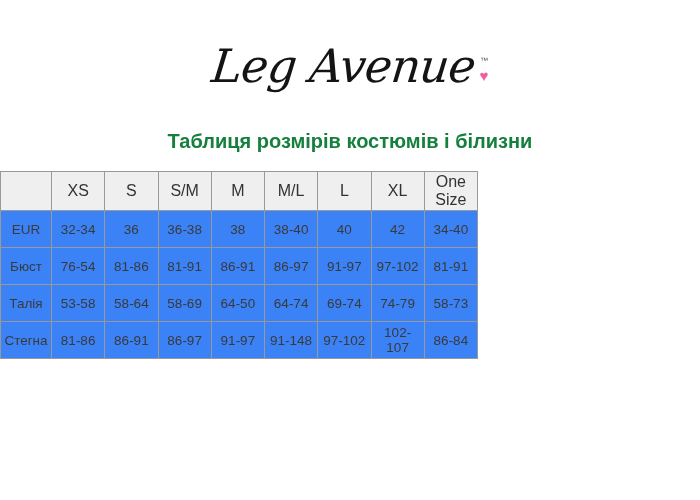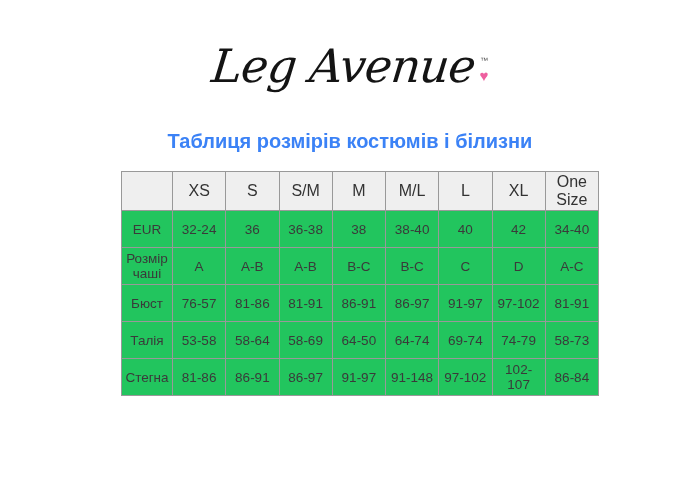--- a/index.html
+++ b/index.html
@@ -52,29 +52,28 @@
     font-size: 15px;
     color: #ee5f9f;
     line-height: 1;
   }
   
   .title {
     margin-top: 26px;
     text-align: center;
     font-size: 20px;
     font-weight: 700;
-    color: #3b82f6;
+    color: #15803d;
     line-height: 26px;
   }
   
   .table-wrap {
     margin-top: 17px;
     display: flex;
-    justify-content: center;
-    padding-left: 20px;
+    justify-content: flex-start;
   }
   table.size-table {
     border-collapse: collapse;
     table-layout: fixed;
     width: 478px;
   }
   table.size-table th,
   table.size-table td {
     border: 1px solid #999999;
     text-align: center;
@@ -90,21 +89,21 @@
     font-size: 16px;
     line-height: 18px;
     color: #333333;
   }
   table.size-table tbody th,
   table.size-table tbody td {
     height: 37px;
     font-size: 13.5px;
     line-height: 15px;
     color: #3a3a3a;
-    background: #22c55e;
+    background: #3b82f6;
   }
 </style>
 </head>
 <body>
 
 <div class="page">
 
   <div class="logo">
     <span class="logo-text">Leg Avenue</span>
     <span class="logo-mark">
@@ -137,43 +136,32 @@
           <th>M</th>
           <th>M/L</th>
           <th>L</th>
           <th>XL</th>
           <th>One Size</th>
         </tr>
       </thead>
       <tbody>
         <tr>
           <th>EUR</th>
-          <td>32-24</td>
+          <td>32-34</td>
           <td>36</td>
           <td>36-38</td>
           <td>38</td>
           <td>38-40</td>
           <td>40</td>
           <td>42</td>
           <td>34-40</td>
         </tr>
         <tr>
-          <th>Розмір чаші</th>
-          <td>A</td>
-          <td>A-B</td>
-          <td>A-B</td>
-          <td>B-C</td>
-          <td>B-C</td>
-          <td>C</td>
-          <td>D</td>
-          <td>A-C</td>
-        </tr>
-        <tr>
           <th>Бюст</th>
-          <td>76-57</td>
+          <td>76-54</td>
           <td>81-86</td>
           <td>81-91</td>
           <td>86-91</td>
           <td>86-97</td>
           <td>91-97</td>
           <td>97-102</td>
           <td>81-91</td>
         </tr>
         <tr>
           <th>Талія</th>

